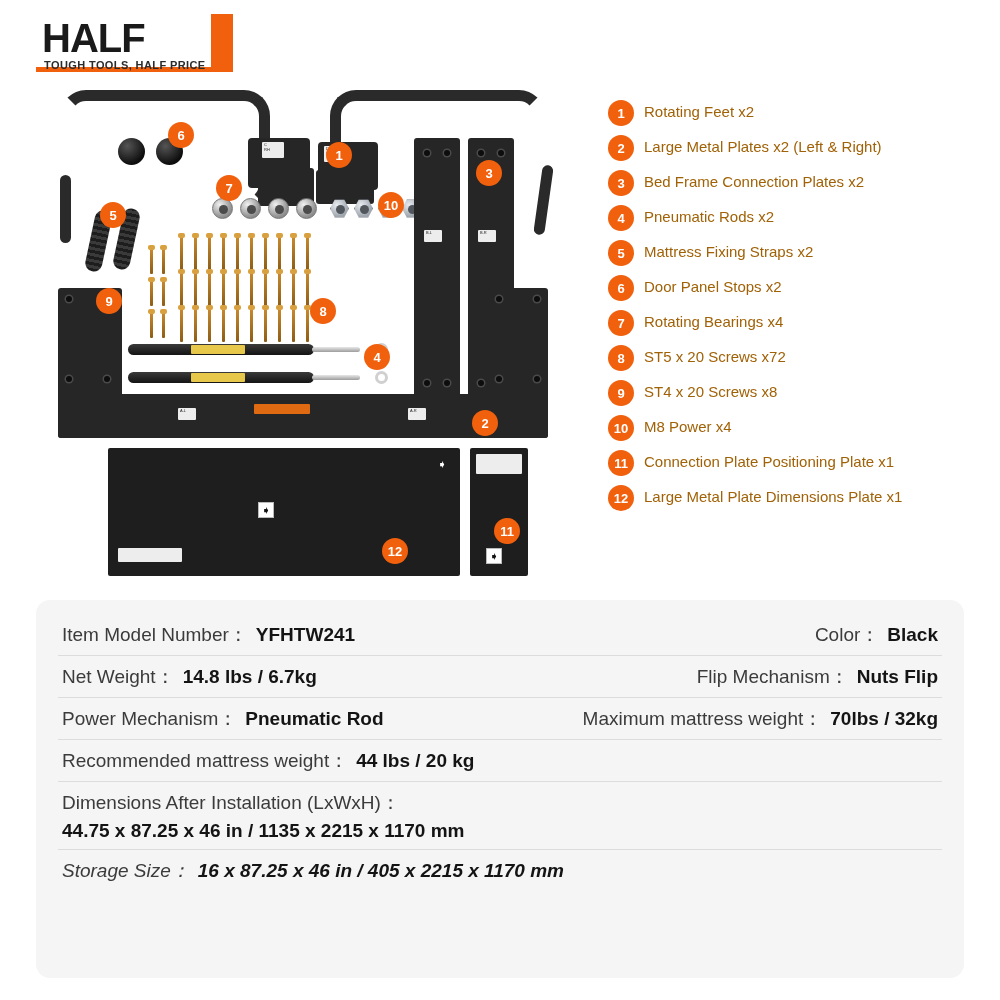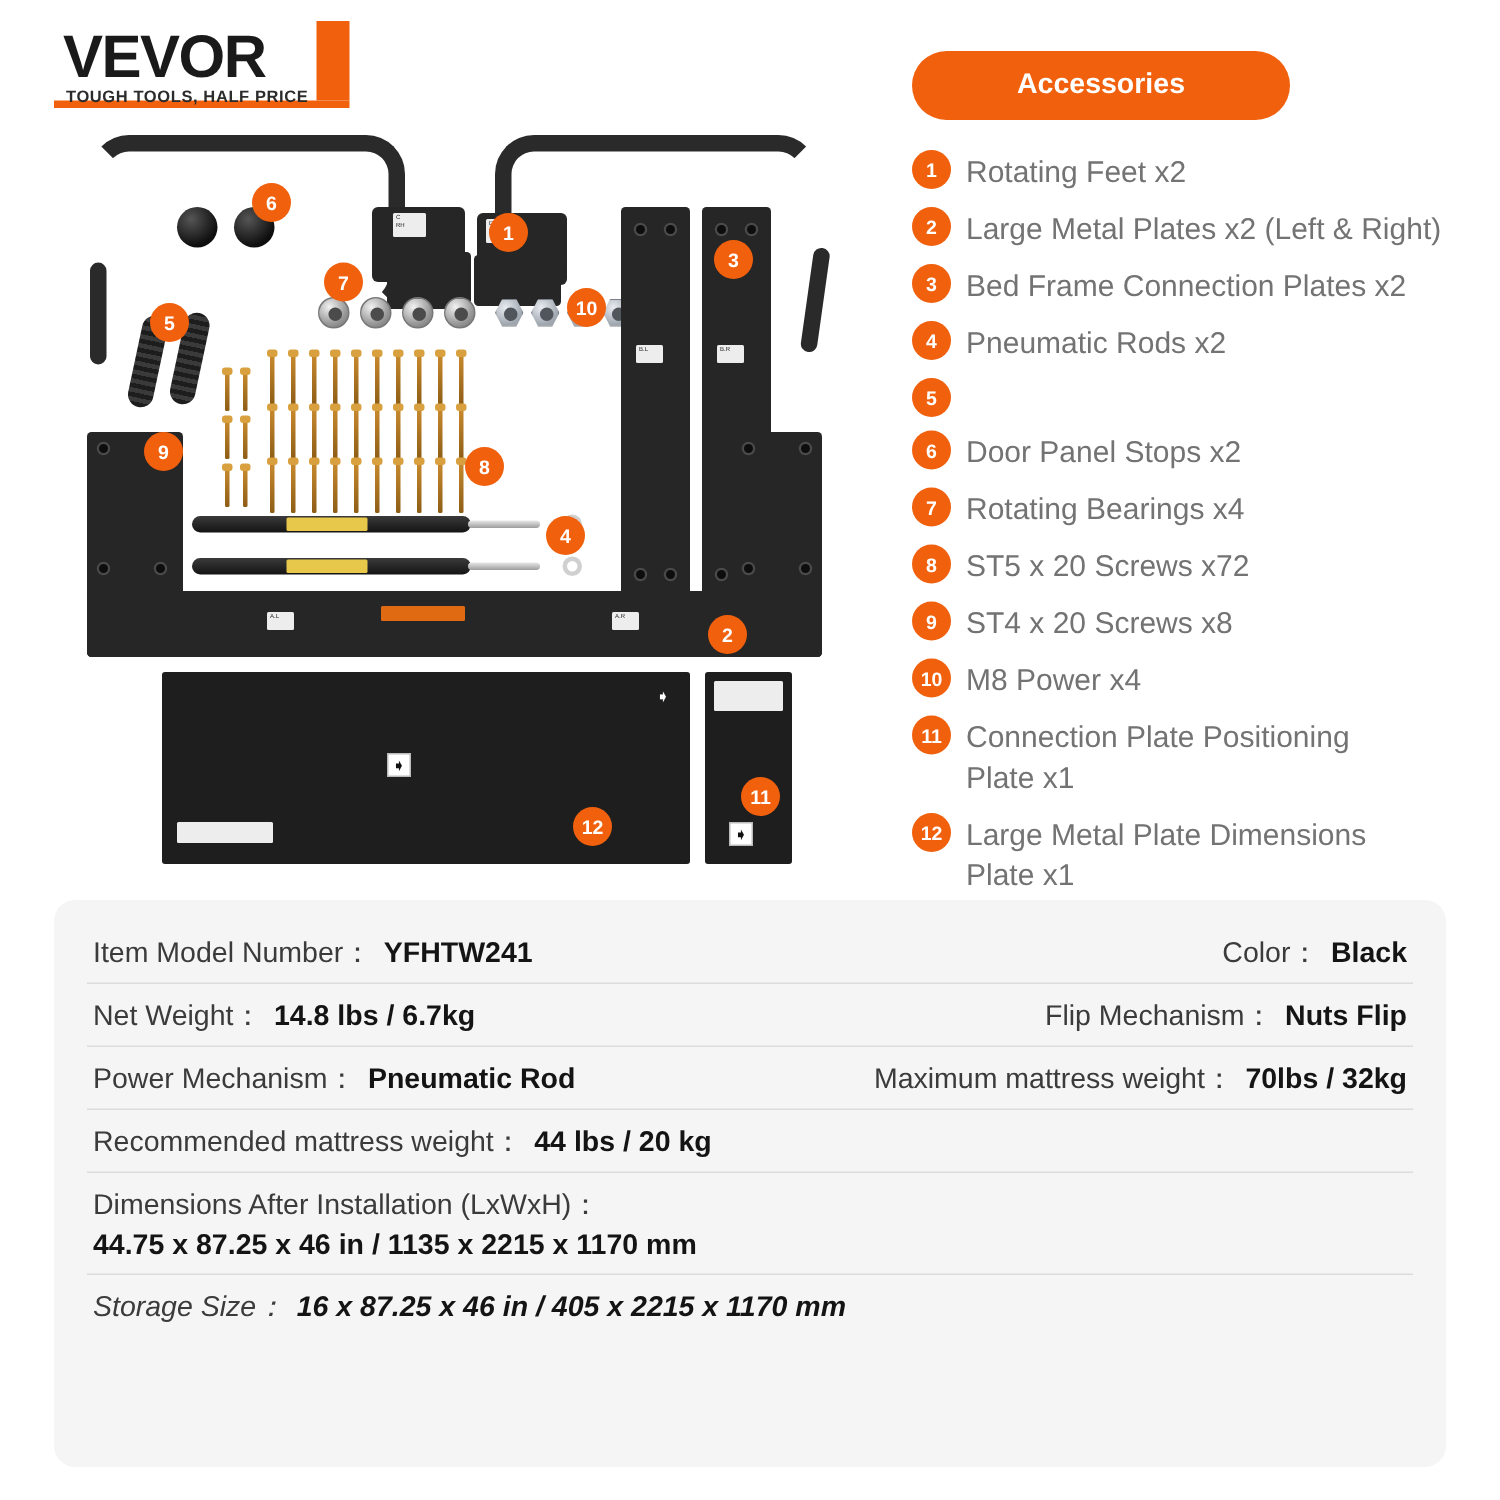--- a/index.html
+++ b/index.html
@@ -59,21 +59,21 @@
   }
   .acc-num {
     flex: 0 0 auto;
     width: 26px; height: 26px; border-radius: 50%;
     background: #f1600d; color: #fff;
     font-size: 13px; font-weight: bold;
     display: flex; align-items: center; justify-content: center;
     margin-right: 10px;
   }
   .acc-label {
-    font-size: 20px; color: #737373; line-height: 1.35;
+    font-size: 15px; color: #a16207; line-height: 1.35;
     padding-top: 2px;
   }
 
   
   .illus { position: absolute; left: 0; top: 80px; width: 600px; height: 520px; }
   .badge {
     position: absolute;
     width: 26px; height: 26px; border-radius: 50%;
     background: #f1600d; color: #fff;
     font-size: 13px; font-weight: bold;
@@ -193,21 +193,21 @@
   .spec-row.stack .spec-key { display: block; }
   .spec-row.stack .spec-val { display: block; margin-left: 0; margin-top: 4px; }
 </style>
 </head>
 <body>
 
 <div class="page">
 
   <div class="logo">
     <div class="logo-sq"></div>
-    <div class="logo-word">VEVOR</div>
+    <div class="logo-word">HALF</div>
     <div class="logo-tag">TOUGH TOOLS, HALF PRICE</div>
   </div>
 
   <div class="illus">
 
     <div class="tube" style="left:60px; top:10px; width:210px; height:120px; border-bottom-color:transparent; border-left-color:transparent;"></div>
     <div class="part" style="left:60px; top:95px; width:11px; height:68px; background:#2a2a2a; border-radius:6px;"></div>
 
     <div class="tube" style="left:330px; top:10px; width:215px; height:110px; border-bottom-color:transparent; border-right-color:transparent;"></div>
     <div class="part" style="left:538px; top:85px; width:11px; height:70px; background:#2a2a2a; border-radius:6px; transform:rotate(8deg);"></div>
@@ -328,41 +328,41 @@
     <div class="badge" style="left:100px; top:122px;">5</div>
     <div class="badge" style="left:168px; top:42px;">6</div>
     <div class="badge" style="left:216px; top:95px;">7</div>
     <div class="badge" style="left:310px; top:218px;">8</div>
     <div class="badge" style="left:96px; top:208px;">9</div>
     <div class="badge" style="left:378px; top:112px;">10</div>
     <div class="badge" style="left:494px; top:438px;">11</div>
     <div class="badge" style="left:382px; top:458px;">12</div>
   </div>
 
-  <div class="acc-header">Accessories</div>
 
   <div class="acc-list">
     <div class="acc-item">
       <div class="acc-num">1</div>
       <div class="acc-label">Rotating Feet x2</div>
     </div>
     <div class="acc-item">
       <div class="acc-num">2</div>
       <div class="acc-label">Large Metal Plates x2 (Left &amp; Right)</div>
     </div>
     <div class="acc-item">
       <div class="acc-num">3</div>
       <div class="acc-label">Bed Frame Connection Plates x2</div>
     </div>
     <div class="acc-item">
       <div class="acc-num">4</div>
       <div class="acc-label">Pneumatic Rods x2</div>
     </div>
     <div class="acc-item">
       <div class="acc-num">5</div>
+      <div class="acc-label">Mattress Fixing Straps x2</div>
     </div>
     <div class="acc-item">
       <div class="acc-num">6</div>
       <div class="acc-label">Door Panel Stops x2</div>
     </div>
     <div class="acc-item">
       <div class="acc-num">7</div>
       <div class="acc-label">Rotating Bearings x4</div>
     </div>
     <div class="acc-item">

